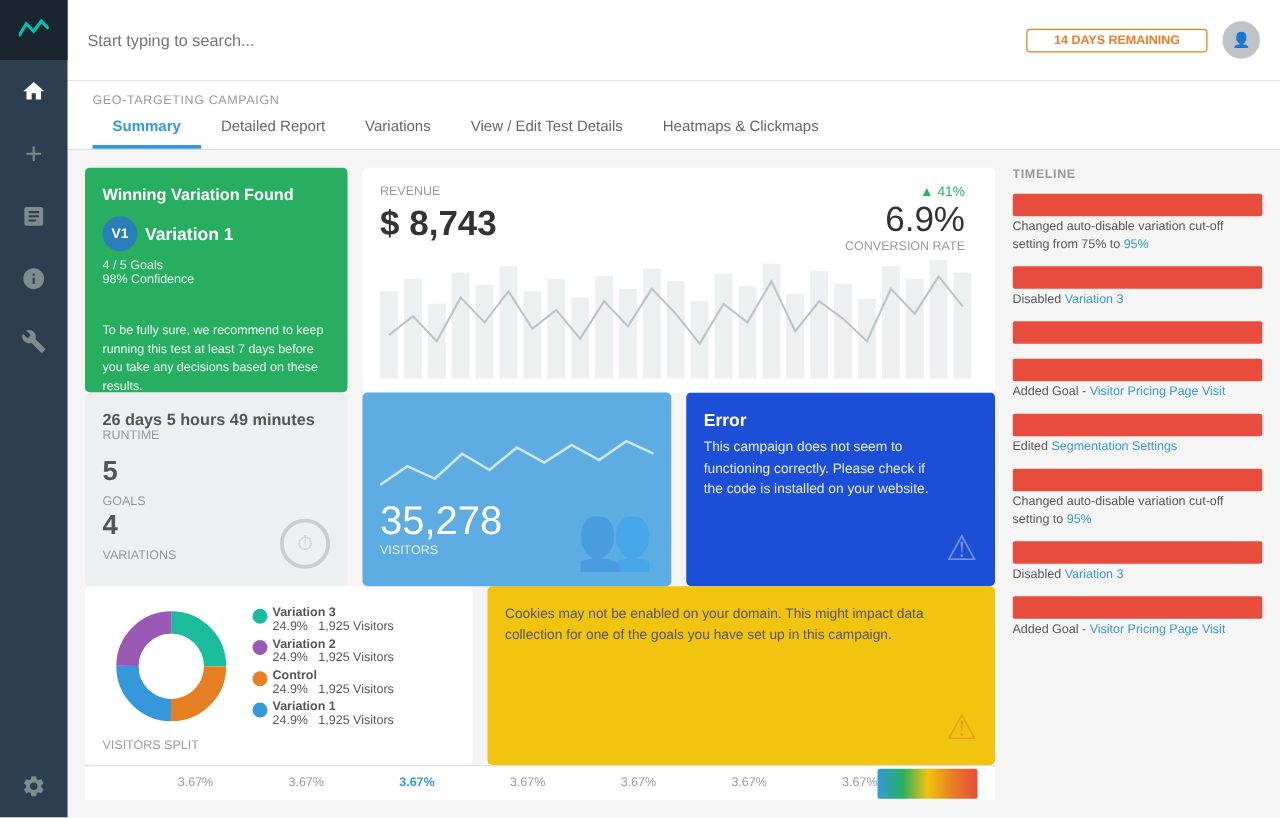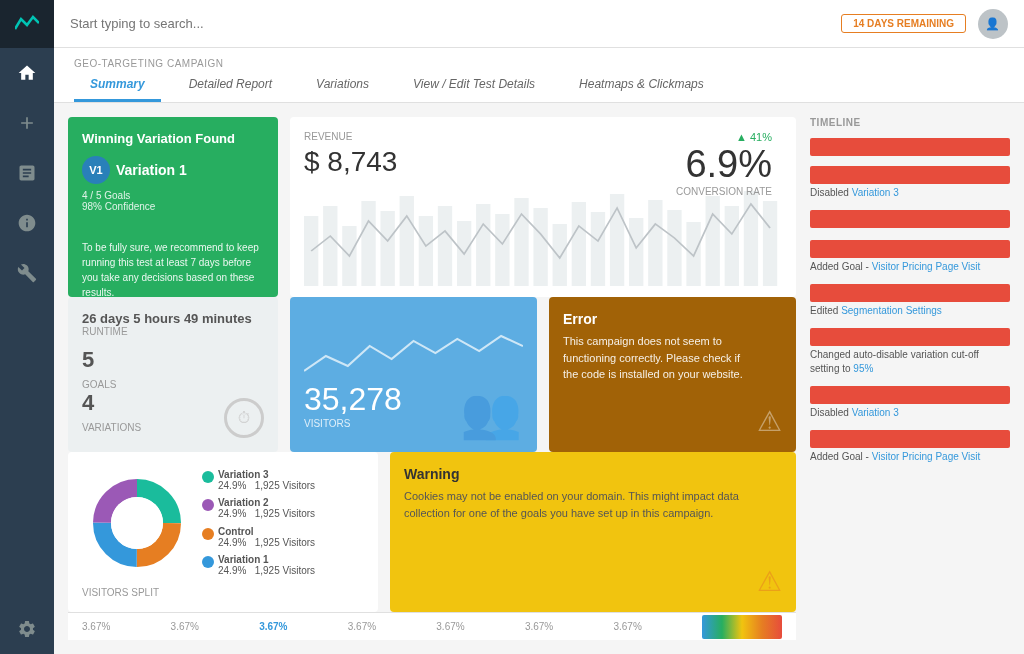--- a/index.html
+++ b/index.html
@@ -44,42 +44,42 @@
     
     .main-area {
       flex: 1;
       display: flex;
       flex-direction: column;
       overflow: hidden;
     }
 
     
     .topbar {
-      height: 48px;
+      height: 65px;
       background: #fff;
       border-bottom: 1px solid #e0e0e0;
       display: flex;
       align-items: center;
       padding: 0 16px;
       gap: 12px;
     }
     .topbar-search {
       flex: 1;
       border: none;
       outline: none;
       font-size: 13px;
       color: #aaa;
       background: transparent;
     }
     .topbar-trial {
       border: 1px solid #e67e22;
       color: #e67e22;
       font-size: 10px;
       font-weight: bold;
-      padding: 3px 11px;
+      padding: 3px 21px;
       border-radius: 3px;
     }
     .topbar-avatar {
       width: 30px;
       height: 30px;
       border-radius: 50%;
       background: #bdc3c7;
       display: flex;
       align-items: center;
       justify-content: center;
@@ -148,22 +148,21 @@
       align-items: center;
       justify-content: center;
       color: #999;
       cursor: pointer;
       font-size: 16px;
     }
 
     
     .tabs {
       display: flex;
-      gap: 12px;
-      font-style: italic;
+      gap: 0;
     }
     .tab {
       padding: 8px 16px;
       font-size: 12px;
       color: #666;
       cursor: pointer;
       border-bottom: 3px solid transparent;
       white-space: nowrap;
     }
     .tab.active {
@@ -225,29 +224,29 @@
 
     
     .revenue-card {
       flex: 1;
       background: #fff;
       border-radius: 4px;
       padding: 14px;
       position: relative;
       overflow: hidden;
     }
-    .revenue-amount { font-size: 28px; font-weight: 400; color: #333; }
+    .revenue-amount { font-size: 28px; font-weight: 700; color: #333; }
     .revenue-label { font-size: 10px; color: #999; text-transform: uppercase; margin-bottom: 4px; }
     .conversion-rate {
       position: absolute;
       top: 14px;
       right: 24px;
       text-align: right;
     }
-    .rate-value { font-size: 38px; font-weight: 300; color: #333; text-align: right; }
+    .rate-value { font-size: 28px; font-weight: 300; color: #333; text-align: right; }
     .rate-label { font-size: 10px; color: #999; text-transform: uppercase; }
     .mini-chart {
       margin-top: 8px;
       height: 100px;
     }
 
     
     .mid-row {
       display: flex;
       gap: 12px;
@@ -302,21 +301,21 @@
       color: #fff;
     }
     .visitors-mini-chart {
       height: 60px;
       margin-top: 6px;
     }
 
     
     .error-card {
       flex: 1;
-      background: #a16207;
+      background: #1d4ed8;
       border-radius: 4px;
       padding: 14px;
       color: #fff;
       display: flex;
       gap: 10px;
     }
     .error-card h4 { font-size: 14px; font-weight: 700; margin-bottom: 6px; }
     .error-card p { font-size: 11px; opacity: 0.9; line-height: 1.5; }
     .error-icon { font-size: 28px; opacity: 0.4; align-self: flex-end; }
 
@@ -410,21 +409,21 @@
       height: 28px;
       display: flex;
       align-items: center;
       padding: 0 14px;
       gap: 0;
     }
     .bottom-pct {
       flex: 1;
       font-size: 10px;
       color: #999;
-      text-align: left;
+      text-align: right;
     }
     .heatmap-thumb {
       width: 80px;
       height: 24px;
       background: linear-gradient(to right, #3498db, #27ae60, #f1c40f, #e67e22, #e74c3c);
       border-radius: 2px;
     }
 
     
     .chart-svg { width: 100%; height: 100%; }
@@ -628,21 +627,20 @@
                   <div>24.9% &nbsp; 1,925 Visitors</div>
                 </div>
               </div>
             </div>
           </div>
           <div class="split-label">VISITORS SPLIT</div>
         </div>
 
         <div class="warning-card">
           <div style="flex:1;">
-            <h4>Warning</h4>
             <p>Cookies may not be enabled on your domain. This might impact data collection for one of the goals you have set up in this campaign.</p>
           </div>
           <div class="warning-icon">⚠</div>
         </div>
       </div>
 
       <div class="bottom-bar">
         <div class="bottom-pct">3.67%</div>
         <div class="bottom-pct">3.67%</div>
         <div class="bottom-pct" style="color:#3498db;font-weight:bold;">3.67%</div>
@@ -652,20 +650,21 @@
         <div class="bottom-pct">3.67%</div>
         <div class="heatmap-thumb"></div>
       </div>
     </div>
 
     <div class="timeline-sidebar">
       <div class="timeline-title">TIMELINE</div>
 
       <div class="timeline-item">
         <div class="timeline-bar"></div>
+        <div class="timeline-text">Changed auto-disable variation cut-off setting from 75% to <a href="#">95%</a></div>
       </div>
 
       <div class="timeline-item">
         <div class="timeline-bar"></div>
         <div class="timeline-text">Disabled <a href="#">Variation 3</a></div>
       </div>
 
       <div class="timeline-item">
         <div class="timeline-bar"></div>
         <div class="timeline-text"></div>

